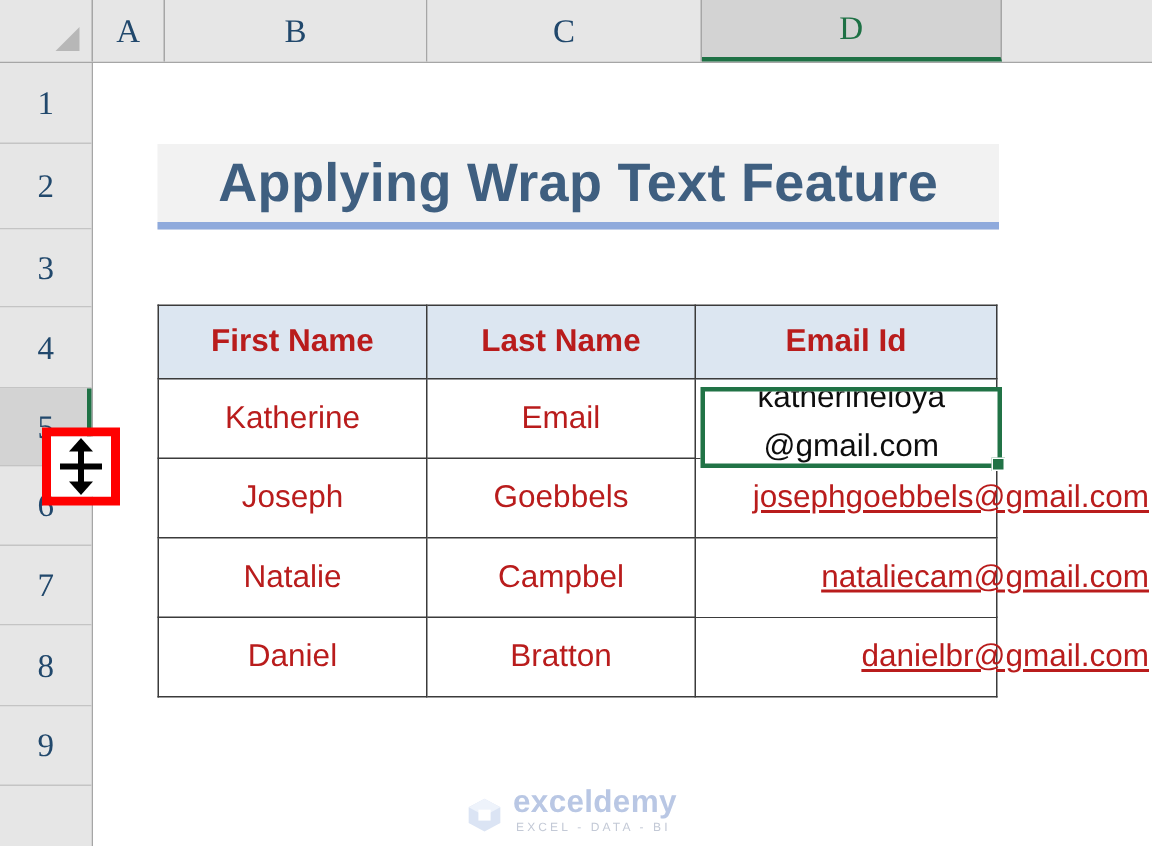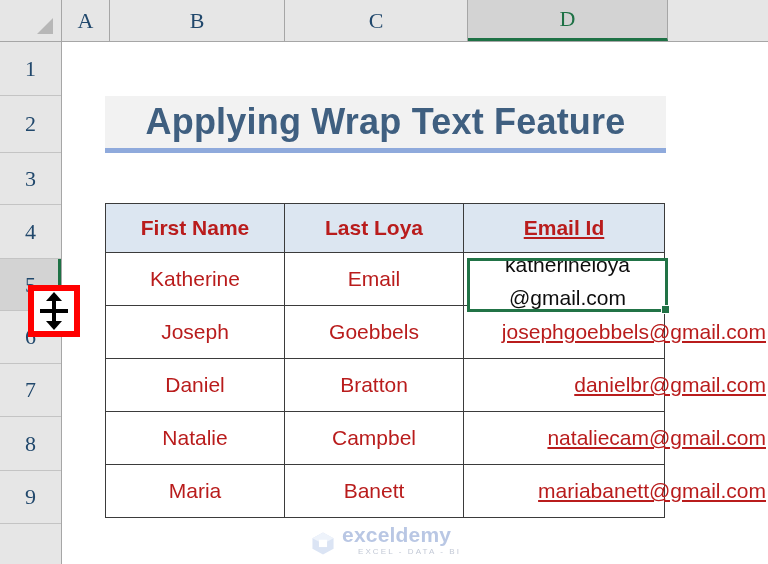--- a/index.html
+++ b/index.html
@@ -143,21 +143,21 @@
     white-space: nowrap;
   }
   .data-table thead td {
     background: #dce6f1;
     font-weight: bold;
     font-size: 21px;
     height: 48px;
   }
   .col-first  { width: 178px; }
   .col-last   { width: 178px; }
-  .col-email  { width: 200px; text-decoration: underline; }
+  .col-email  { width: 200px; }
 
   
   td.email-cell {
     position: relative;
     overflow: visible;
   }
   .email-overflow {
     position: absolute;
     left: 2px;
     top: 0;
@@ -258,21 +258,21 @@
     font-size: 21px;
     font-weight: bold;
     color: #b9c7e4;
     letter-spacing: 0.2px;
   }
   .wm-tag {
     font-size: 8px;
     color: #c3c9d6;
     letter-spacing: 2.1px;
     margin-top: 3px;
-    margin-left: 16px;
+    margin-left: 2px;
   }
 </style>
 </head>
 <body>
 
 <div id="sheet">
 
   <div class="col-header-strip">
     <div class="corner-box">
       <div class="corner-triangle"></div>
@@ -326,63 +326,54 @@
   </div>
 
   <div class="title-banner">
     <div class="title-text">Applying Wrap Text Feature</div>
   </div>
 
   <table class="data-table">
     <thead>
       <tr>
         <td class="col-first">First Name</td>
-        <td class="col-last">Last Loya</td>
+        <td class="col-last">Last Name</td>
         <td class="col-email">Email Id</td>
       </tr>
     </thead>
     <tbody>
       <tr>
         <td>Katherine</td>
         <td>Email</td>
         <td class="email-cell"></td>
       </tr>
       <tr>
         <td>Joseph</td>
         <td>Goebbels</td>
         <td class="email-cell">
           <div class="email-overflow">
               <span>josephgoebbels@gmail.com</span>
             </div>
         </td>
       </tr>
       <tr>
-        <td>Daniel</td>
-        <td>Bratton</td>
-        <td class="email-cell">
-          <div class="email-overflow">
-              <span>danielbr@gmail.com</span>
-            </div>
-        </td>
-      </tr>
-      <tr>
         <td>Natalie</td>
         <td>Campbel</td>
         <td class="email-cell">
           <div class="email-overflow">
               <span>nataliecam@gmail.com</span>
             </div>
         </td>
       </tr>
       <tr>
-        <td>Maria</td>
-        <td>Banett</td>
+        <td>Daniel</td>
+        <td>Bratton</td>
         <td class="email-cell">
           <div class="email-overflow">
-              <span>mariabanett@gmail.com</span>
+              <span>danielbr@gmail.com</span>
             </div>
         </td>
       </tr>
     </tbody>
   </table>
 
   <div class="selected-cell">
     <div class="wrapped-text">katherineloya</div>
     <div class="wrapped-text" style="top:20px;">@gmail.com</div>
   </div>

